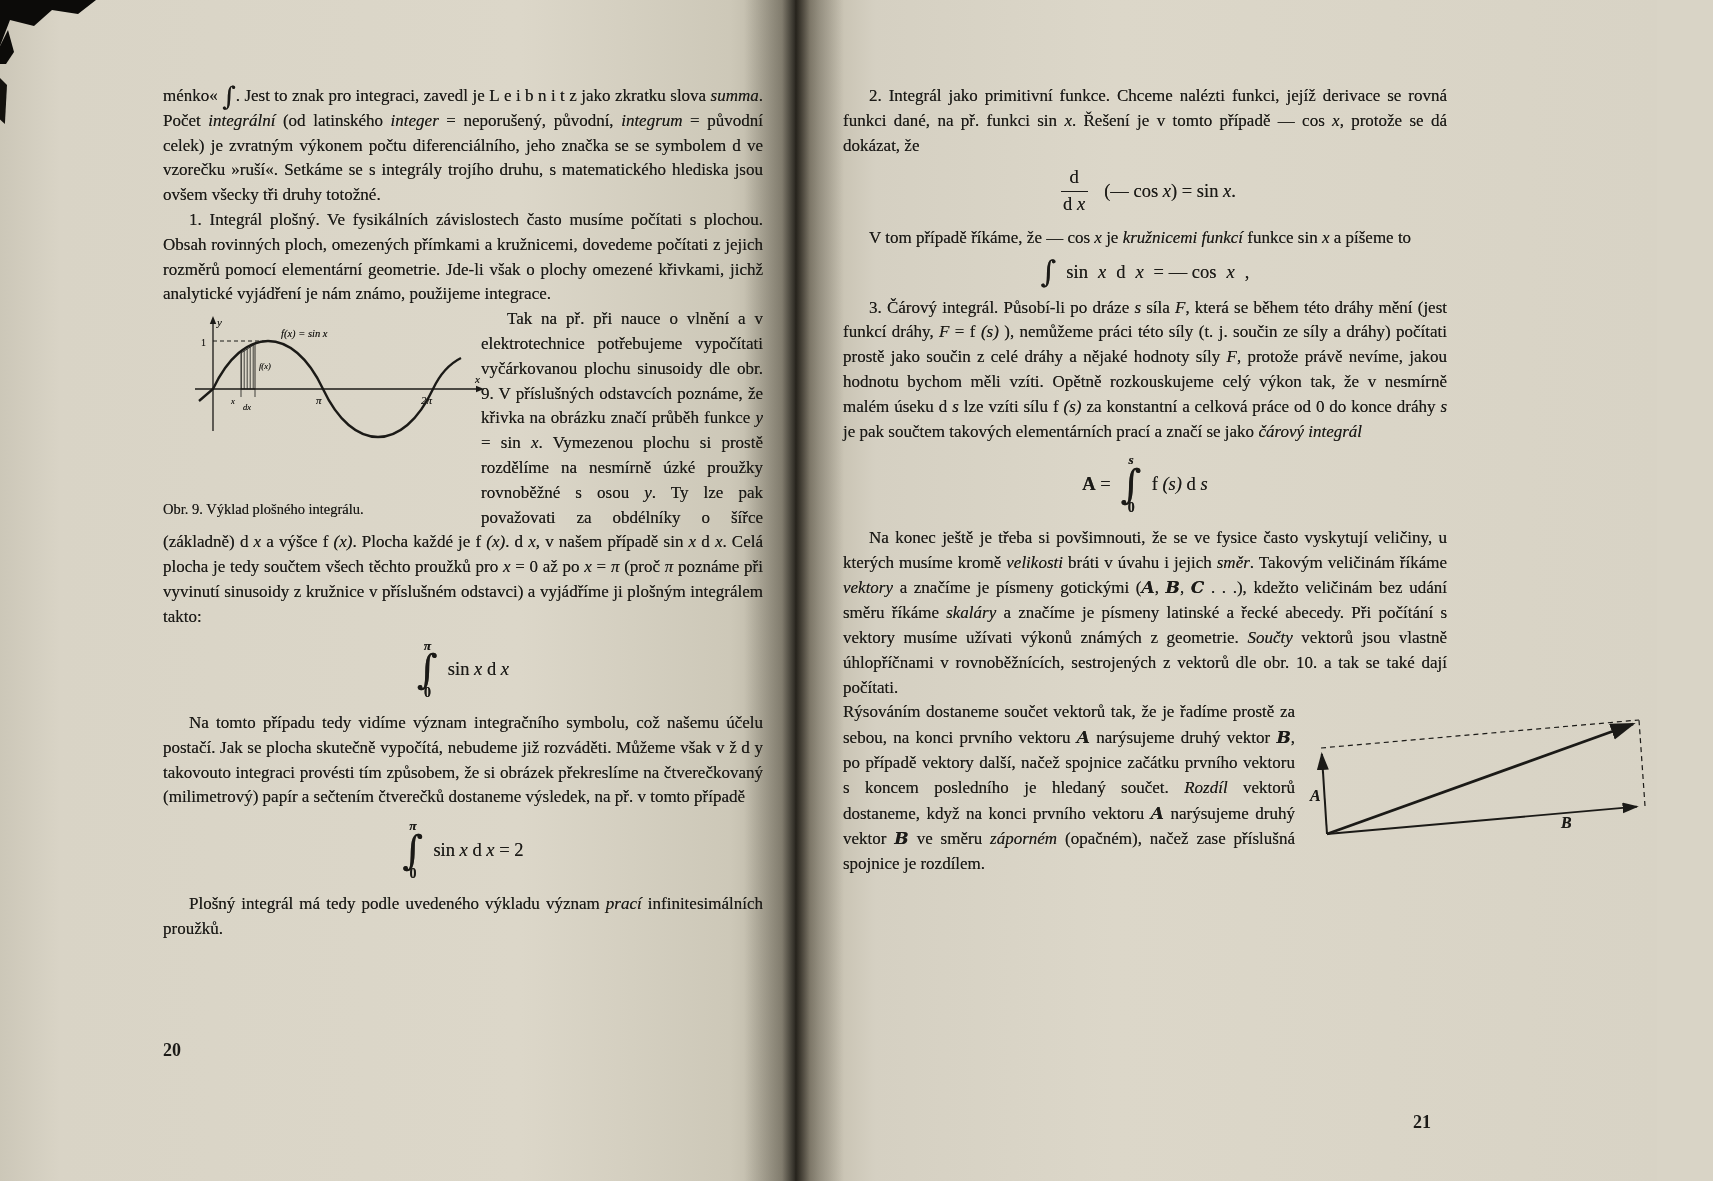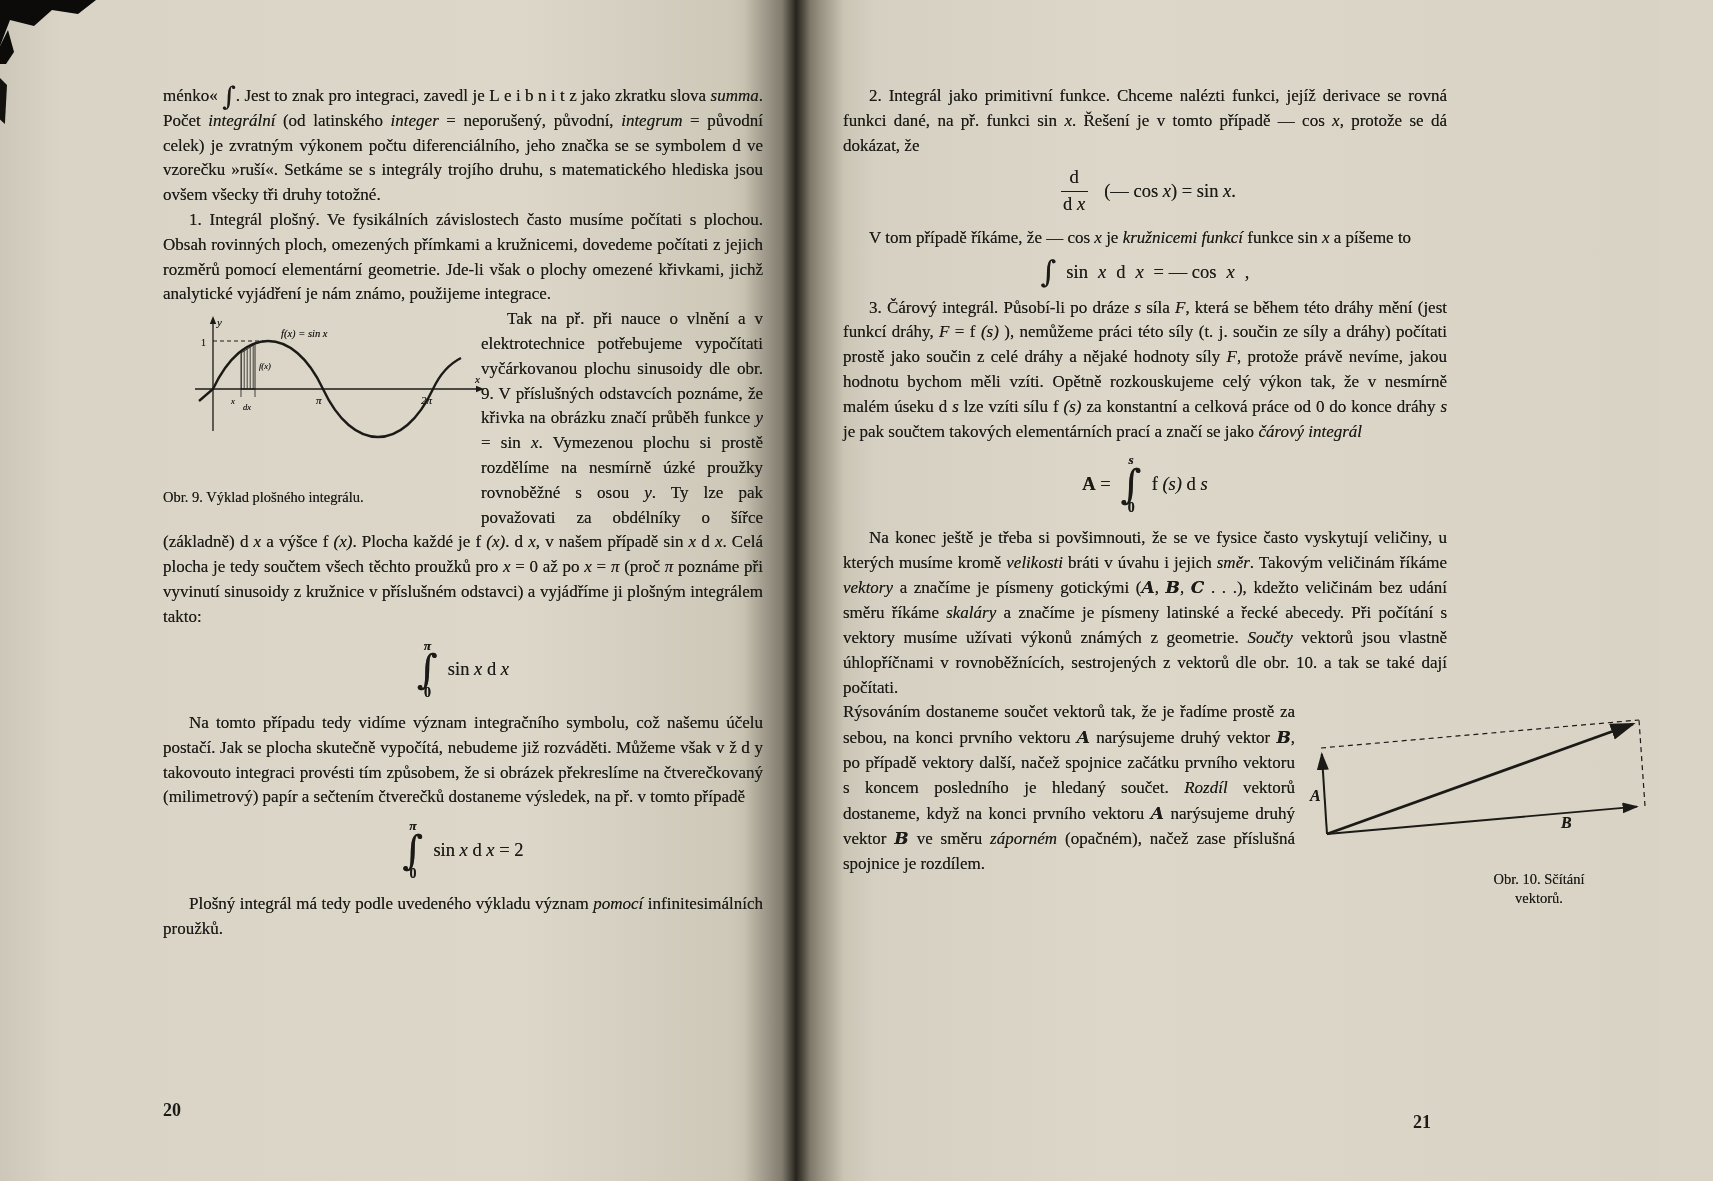--- a/index.html
+++ b/index.html
@@ -37,26 +37,26 @@
     margin:9px 0 11px; font-size:18.5px; text-align:center; text-indent:0; }
   .int-block { display:inline-flex; flex-direction:column; align-items:center; line-height:1; }
   .int-block .lim { font-size:13.5px; font-style:italic; font-weight:bold; }
   .int-block .lim-bot { font-size:14px; font-style:normal; font-weight:bold; }
   .int-block .sign { font-size:40px; line-height:.85; font-family:"DejaVu Serif",serif; }
   .frac { display:inline-flex; flex-direction:column; align-items:center; line-height:1.15; }
   .frac .num { padding:0 9px 2px; border-bottom:1.6px solid #1b1a17; }
   .frac .den { padding:2px 9px 0; }
 
   .fig9 { float:left; width:300px; margin:6px 18px 4px 0; }
-  .fig9 .caption { font-size:14.5px; margin-top:14px; text-align:left; text-indent:0; }
+  .fig9 .caption { font-size:14.5px; margin-top:26px; text-align:left; text-indent:0; }
   .fig10 { float:right; width:350px; margin:4px -212px 6px 14px; }
   .fig10 .caption { font-size:14.5px; text-align:center; padding-left:110px; line-height:1.3; margin-top:8px; text-indent:0; }
 
   .page-number { position:absolute; font-size:18px; font-weight:bold; }
-  .pn-left  { left:163px; top:1100px; }
+  .pn-left  { left:163px; top:1040px; }
   .pn-right { left:618px; top:1112px; }
 
   svg text { font-family:"Liberation Serif","DejaVu Serif",serif; fill:#1b1a17; }
   svg .it { font-style:italic; }
 </style>
 </head>
 <body>
 
 <div class="spread">
 
@@ -124,21 +124,21 @@
 
       <div class="formula">
         <span class="int-block">
           <span class="lim">π</span>
           <span class="sign">∫</span>
           <span class="lim-bot">0</span>
         </span>
         <span>sin <i>x</i> d <i>x</i> = 2</span>
       </div>
 
-      <p class="indent">Plošný integrál má tedy podle uvedeného výkladu význam <i>pomocí</i> infinitesimálních proužků.</p>
+      <p class="indent">Plošný integrál má tedy podle uvedeného výkladu význam <i>prací</i> infinitesimálních proužků.</p>
     </div>
 
     <div class="page-number pn-left">20</div>
   </div>
 
   <div class="page page-right">
     <div class="text-col tc-right">
 
       <p class="indent">2. Integrál jako primitivní funkce. Chceme nalézti funkci, jejíž derivace se rovná funkci dané, na př. funkci sin <i>x</i>. Řešení je v tomto případě — cos <i>x</i>, protože se dá dokázat, že</p>
 
@@ -183,24 +183,20 @@
             <line x1="18" y1="130" x2="324" y2="20" stroke="#1b1a17" stroke-width="2.8" marker-end="url(#arr)"></line>
 
             <line x1="18" y1="130" x2="328" y2="102.7" stroke="#1b1a17" stroke-width="1.8" marker-end="url(#arr)"></line>
 
             <line x1="12" y1="44" x2="330" y2="16" stroke="#1b1a17" stroke-width="1.2" stroke-dasharray="5 4"></line>
             <line x1="336" y1="102" x2="330" y2="16" stroke="#1b1a17" stroke-width="1.2" stroke-dasharray="5 4"></line>
 
             <text x="1" y="97" font-size="16" font-style="italic" font-weight="bold">A</text>
             <text x="252" y="124" font-size="16" font-style="italic" font-weight="bold">B</text>
           </svg>
-          <span class="caption" style="display:block">
-            <span style="display:block">Obr. 10. Sčítání</span>
-            <span style="display:block">vektorů.</span>
-          </span>
         </span>
         <span>Rýsováním dostaneme součet vektorů tak, že je řadíme prostě za sebou, na konci prvního vektoru <span class="goth">A</span> narýsujeme druhý vektor <span class="goth">B</span>, po případě vektory další, načež spojnice začátku prvního vektoru s koncem posledního je hledaný součet. <i>Rozdíl</i> vektorů dostaneme, když na konci prvního vektoru <span class="goth">A</span> narýsujeme druhý vektor <span class="goth">B</span> ve směru <i>záporném</i> (opačném), načež zase příslušná spojnice je rozdílem.</span>
       </p>
     </div>
 
     <div class="page-number pn-right">21</div>
   </div>
 
   <div class="gutter-shadow"></div>
 </div>

